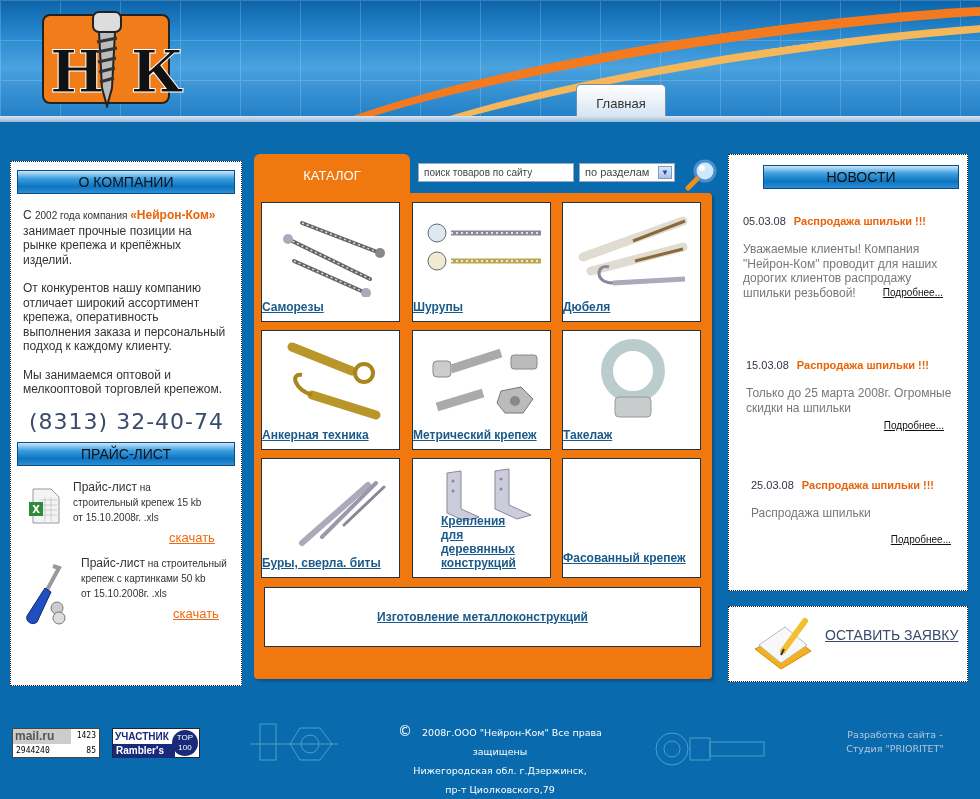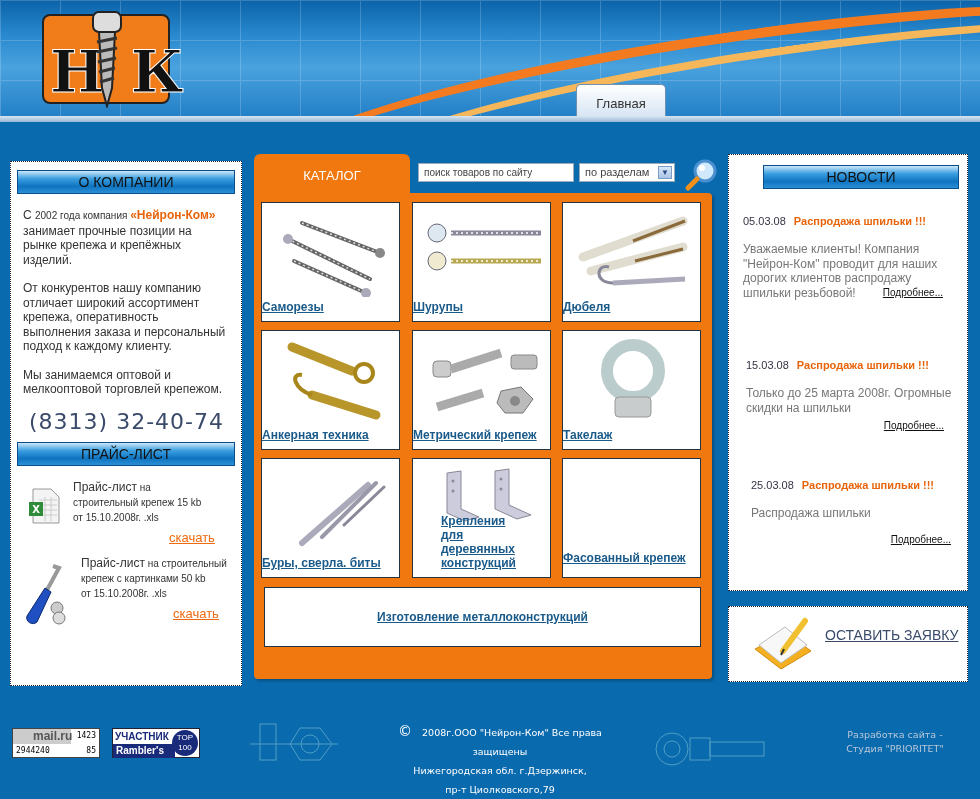--- a/index.html
+++ b/index.html
@@ -285,21 +285,21 @@
   <svg style="position:absolute;left:22px;top:8px" width="64" height="56" viewBox="0 0 64 56">
     <path d="M4 34 L30 54 L60 36 L36 18 Z" fill="#f4b020" stroke="#d08a10"></path>
     <path d="M8 30 L30 48 L56 30 L34 12 Z" fill="#f8f8f8" stroke="#bbb"></path>
     <path d="M32 36 L54 6" stroke="#f0c030" stroke-width="6" stroke-linecap="round"></path>
     <path d="M30 40 L33 34" stroke="#333" stroke-width="2"></path>
   </svg>
   <span class="txt">ОСТАВИТЬ ЗАЯВКУ</span>
 </div>
 
 <div class="counter-mail">
-  <div style="position:absolute;left:0;top:0;width:58px;height:15px;background:#ccc;color:#555;font-family:'Liberation Sans',sans-serif;font-size:12px;font-weight:bold;line-height:14px;padding-left:20px">mail.ru</div>
+  <div style="position:absolute;left:0;top:0;width:58px;height:15px;background:#ccc;color:#555;font-family:'Liberation Sans',sans-serif;font-size:12px;font-weight:bold;line-height:14px;padding-left:2px">mail.ru</div>
   <div style="position:absolute;right:3px;top:2px">1423</div>
   <div style="position:absolute;left:3px;top:17px">2944240</div>
   <div style="position:absolute;right:3px;top:17px">85</div>
 </div>
 <div class="counter-rambler">
   <div style="position:absolute;left:2px;top:2px;font-family:'Liberation Sans',sans-serif;font-size:10px;font-weight:bold;color:#1a2a7a">УЧАСТНИК</div>
   <div style="position:absolute;left:0;top:15px;width:62px;height:14px;background:#1a2a7a;color:#fff;font-family:'Liberation Sans',sans-serif;font-size:10px;font-weight:bold;padding-left:3px;line-height:14px">Rambler's</div>
   <div style="position:absolute;right:1px;top:1px;width:26px;height:26px;border-radius:50%;background:#1a2a7a;color:#fff;font-family:'Liberation Sans',sans-serif;font-size:8px;text-align:center;line-height:10px;padding-top:3px">
     <div>TOP</div>
     <div>100</div>

